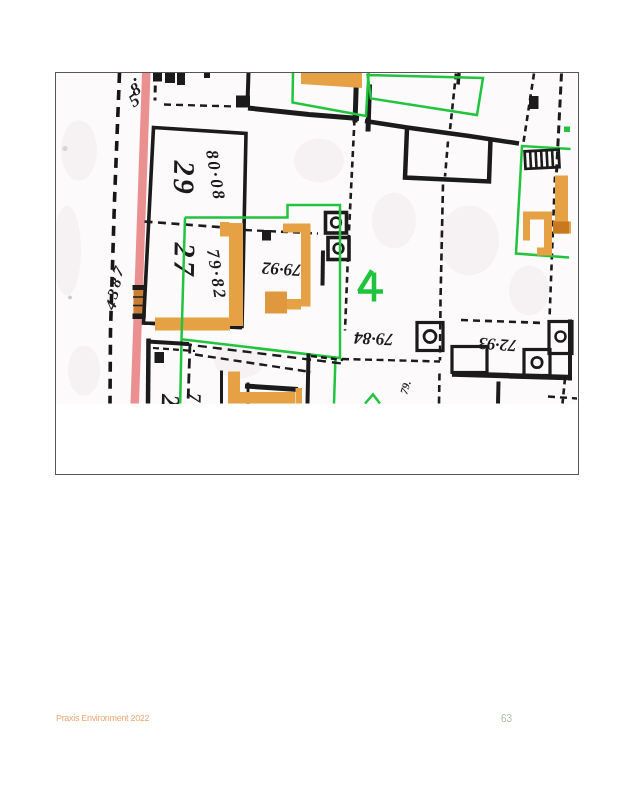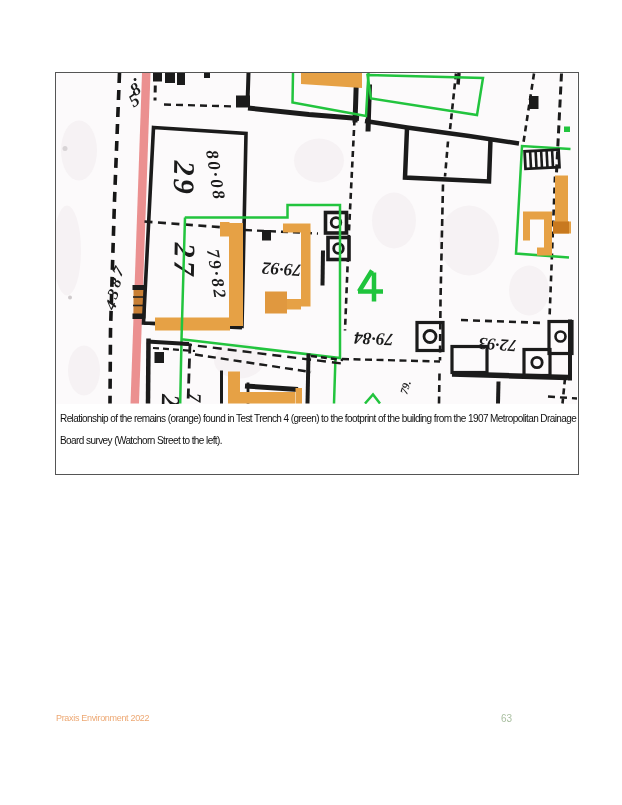--- a/index.html
+++ b/index.html
@@ -165,16 +165,15 @@
 <line x1="571" y1="319" x2="571" y2="380" stroke="#1b1b1b" stroke-width="4"></line>
 <circle cx="561.5" cy="336" r="5" fill="#fcfafb" stroke="#1b1b1b" stroke-width="2.6"></circle>
 <line x1="462" y1="319.5" x2="545" y2="322.5" stroke="#1b1b1b" stroke-width="2.6" stroke-dasharray="7,5"></line>
 <line x1="566" y1="378" x2="563.5" y2="403" stroke="#1b1b1b" stroke-width="2.6" stroke-dasharray="6,4"></line>
 <line x1="549" y1="396" x2="578" y2="398" stroke="#1b1b1b" stroke-width="2.4" stroke-dasharray="7,5"></line>
 
 <text transform="translate(136.5,93) rotate(-83)" rotate="48" font-size="18" text-anchor="middle" letter-spacing="2">58·</text>
 <text transform="translate(119.5,288) rotate(-78)" rotate="15" font-size="16" text-anchor="middle" letter-spacing="3.5">4387</text>
 </g>
 </svg>
-<div id="cap">Relationship of the remains (orange) found in Test Trench 4 (green) to the footprint of the building from the 1907 Metropolitan Drainage Board survey (Watchorn Street to the left).</div>
 </div>
 <div id="f1">Praxis Environment 2022</div>
 <div id="f2">63</div>
 
 </body></html>

